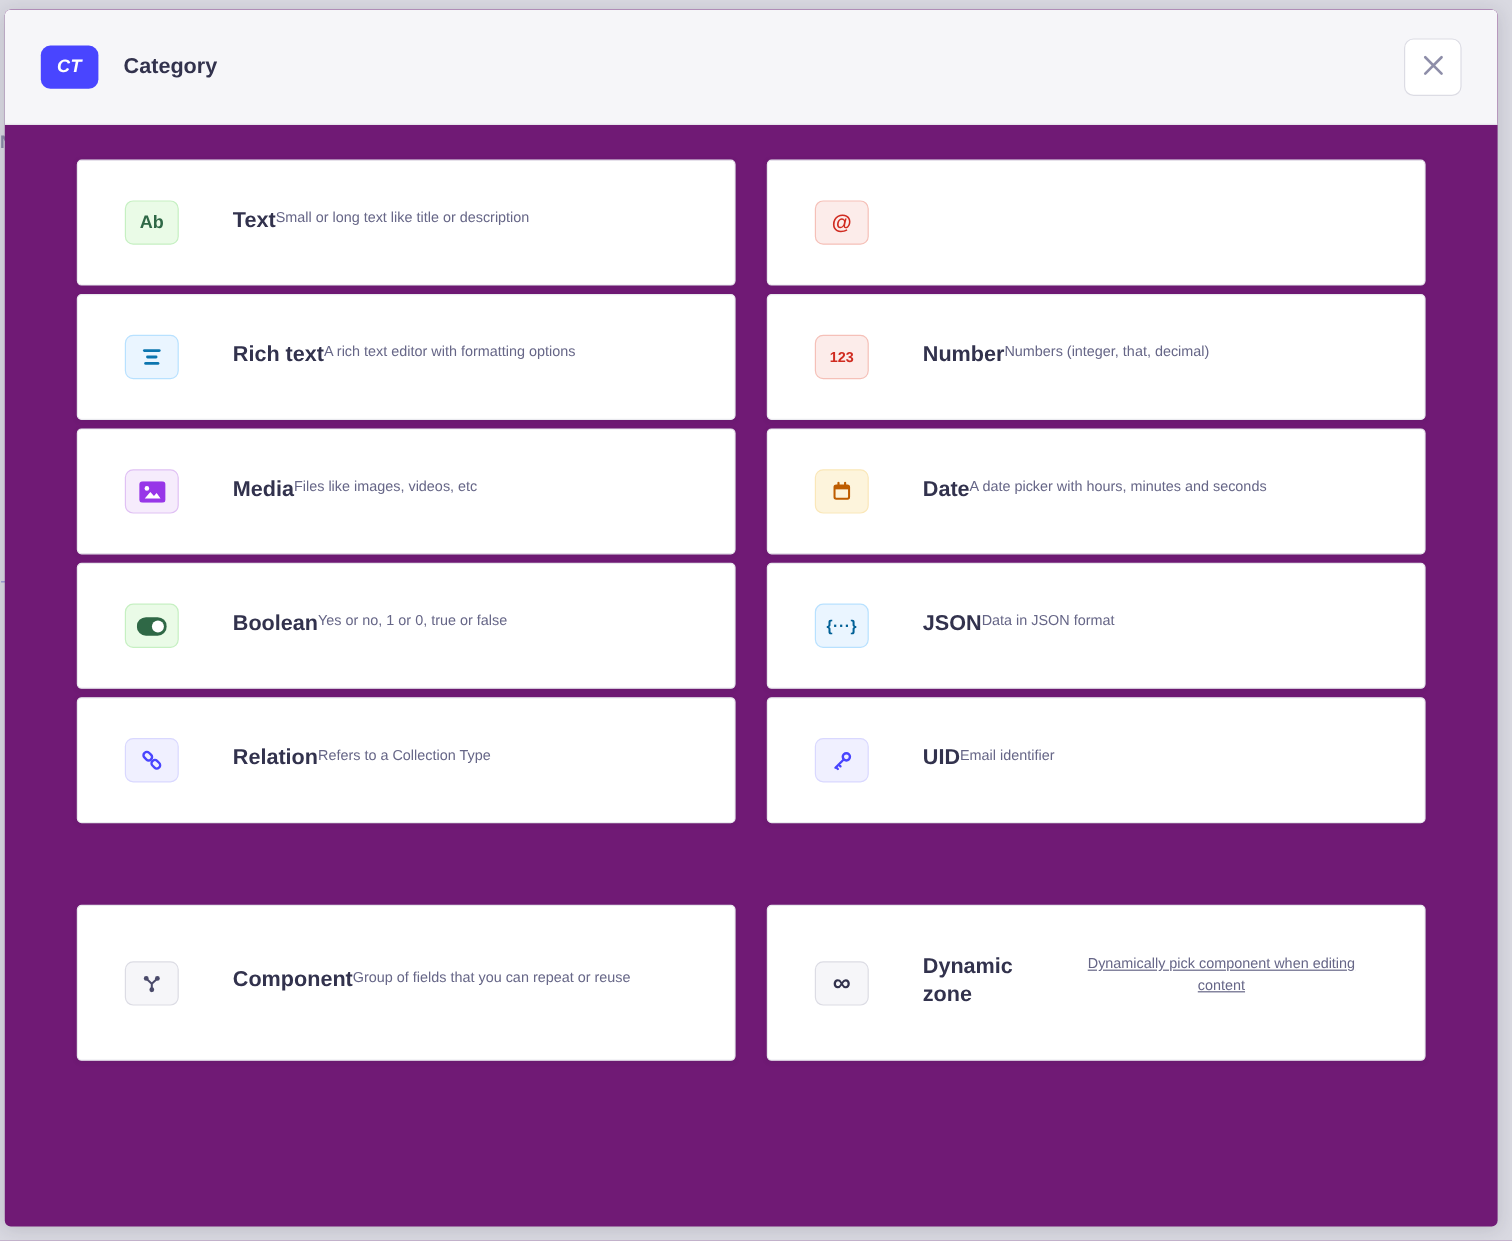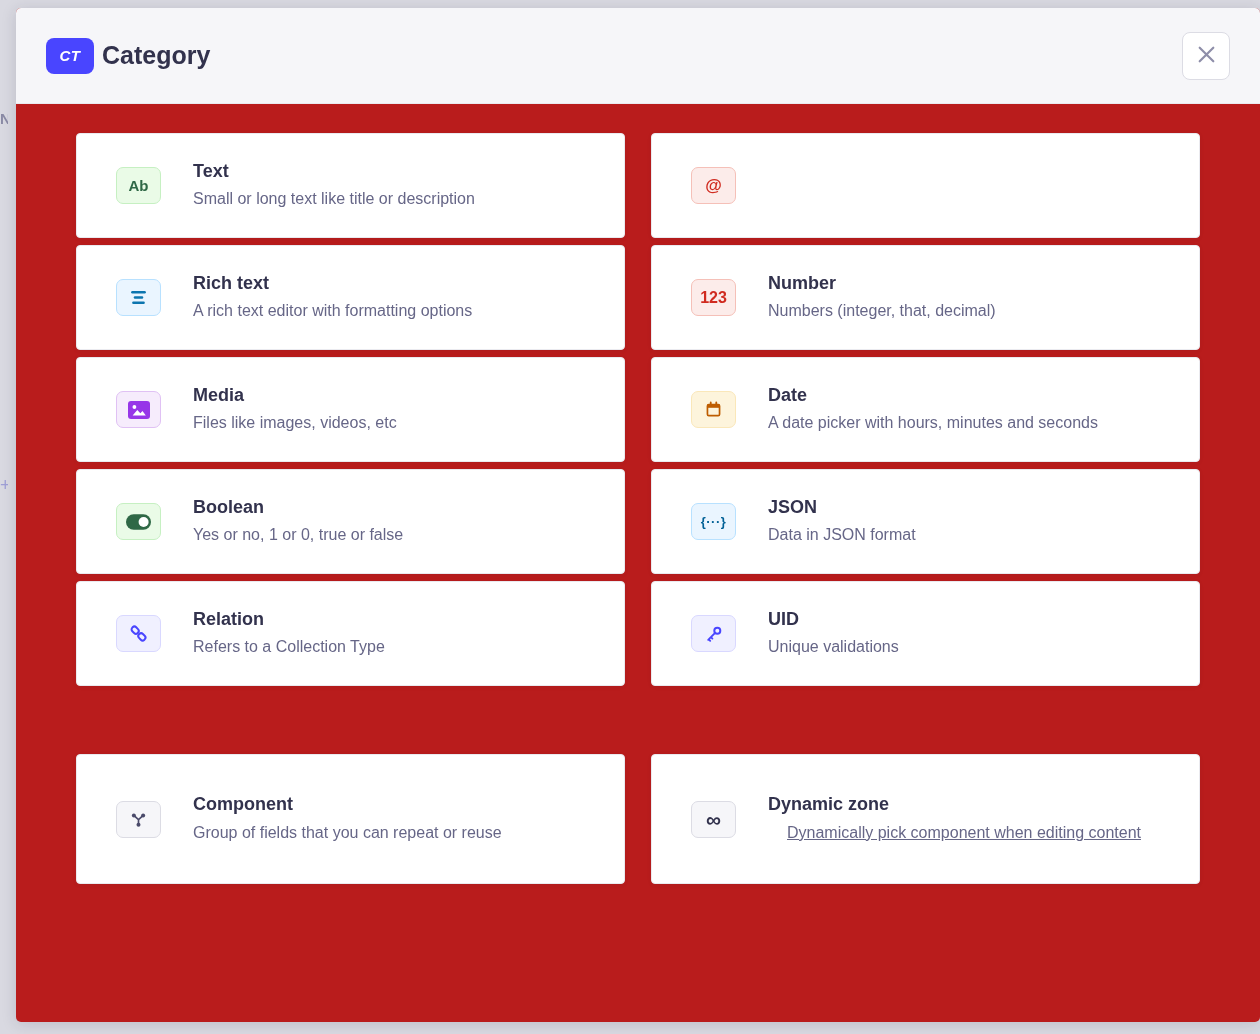--- a/index.html
+++ b/index.html
@@ -10,23 +10,23 @@
     position:relative;
     overflow:hidden;
     -webkit-font-smoothing:antialiased;
   }
   
   .frag { position:absolute; left:0; width:8px; overflow:hidden; white-space:nowrap; }
   .frag-top { top:110px; color:#8a8aa5; font-size:15px; font-weight:600; }
   .frag-bottom { top:475px; color:#9f9fd6; font-size:18px; }
 
   .modal {
-    position:absolute; left:16px; top:8px;
+    position:absolute; left:4px; top:8px;
     width:1244px; height:1014px;
-    background:#b91c1c;
+    background:#701a75;
     border-radius:5px;
     box-shadow:0 2px 15px rgba(33,33,52,.15);
     overflow:hidden;
   }
   .modal-header {
     height:96px;
     background:#f6f6f9;
     border-bottom:1px solid #eaeaef;
     display:flex; align-items:center;
     padding:0 30px;
@@ -37,22 +37,22 @@
     border-radius:8px;
     color:#ffffff;
     font-style:italic;
     font-weight:700;
     font-size:15px;
     letter-spacing:.5px;
     display:flex; align-items:center; justify-content:center;
     flex-shrink:0;
   }
   .header-title {
-    margin-left:8px;
-    font-size:25px;
+    margin-left:21px;
+    font-size:18px;
     font-weight:700;
     color:#32324d;
   }
   .spacer { flex:1; }
   .close-btn {
     width:48px; height:48px;
     background:#ffffff;
     border:1px solid #dcdce4;
     border-radius:8px;
     display:flex; align-items:center; justify-content:center;
@@ -83,30 +83,30 @@
   .icon-box {
     width:45px; height:37px;
     border-radius:7px;
     border:1px solid transparent;
     display:flex; align-items:center; justify-content:center;
     flex-shrink:0;
   }
   .icon-box .tg { font-weight:700; font-style:normal; line-height:1; }
   .icon-box svg { display:block; }
 
-  .card-text { margin-left:32px; flex:1; display:flex; flex-direction:column; }
+  .card-text { margin-left:45px; flex:1; display:flex; flex-direction:row; }
   .card-title {
     font-size:18px;
     font-weight:700;
     color:#32324d;
     line-height:1.25;
     margin-bottom:5px;
   }
   .card-desc {
-    font-size:16px;
+    font-size:12px;
     color:#666687;
     line-height:1.5;
   }
   
   .cards-grid.bottom .card:nth-child(2) .card-desc { text-align:center;text-decoration:underline; }
 </style>
 </head>
 <body>
 
 <div class="frag frag-top">N</div>
@@ -154,21 +154,21 @@
           </span>
     <span class="card-text">
       <span class="card-title">Rich text</span>
       <span class="card-desc">A rich text editor with formatting options</span>
     </span>
   </div>
 
 
   <div class="card">
     <span class="icon-box" style="background: rgb(252, 236, 234); border-color: rgb(245, 192, 184); color: rgb(208, 43, 32);">
-            <b class="tg" style="font-size:16px">123</b>
+            <b class="tg" style="font-size:12px">123</b>
           </span>
     <span class="card-text">
       <span class="card-title">Number</span>
       <span class="card-desc">Numbers (integer, that, decimal)</span>
     </span>
   </div>
 
 
   <div class="card">
     <span class="icon-box" style="background: rgb(246, 236, 252); border-color: rgb(224, 193, 244); color: rgb(151, 54, 232);">
@@ -238,21 +238,21 @@
 
   <div class="card">
     <span class="icon-box" style="background: rgb(240, 240, 255); border-color: rgb(217, 216, 255); color: rgb(73, 69, 255);">
             <svg width="18" height="18" viewBox="0 0 18 18">
               <circle cx="12.3" cy="5.7" r="3" stroke="currentColor" stroke-width="2" fill="none"></circle>
               <path d="M10.1 7.9 L3.2 14.8 M5.9 12.1 L7.4 13.6 M3.7 14.3 L5.2 15.8" stroke="currentColor" stroke-width="1.9" stroke-linecap="round" fill="none"></path>
             </svg>
           </span>
     <span class="card-text">
       <span class="card-title">UID</span>
-      <span class="card-desc">Unique validations</span>
+      <span class="card-desc">Email identifier</span>
     </span>
   </div>
 </div>
     <div class="cards-grid bottom" id="bottom-grid">
   <div class="card">
     <span class="icon-box" style="background: rgb(246, 246, 249); border-color: rgb(220, 220, 228); color: rgb(74, 74, 106);">
             <svg width="19" height="17" viewBox="0 0 18 16">
               <path d="M9 8.2 L4.8 4.4 M9 8.2 L13.2 4.4 M9 8.2 L9 12.8" stroke="currentColor" stroke-width="1.6" fill="none"></path>
               <circle cx="4.6" cy="4.1" r="1.9" fill="currentColor"></circle>
               <circle cx="13.4" cy="4.1" r="1.9" fill="currentColor"></circle>

